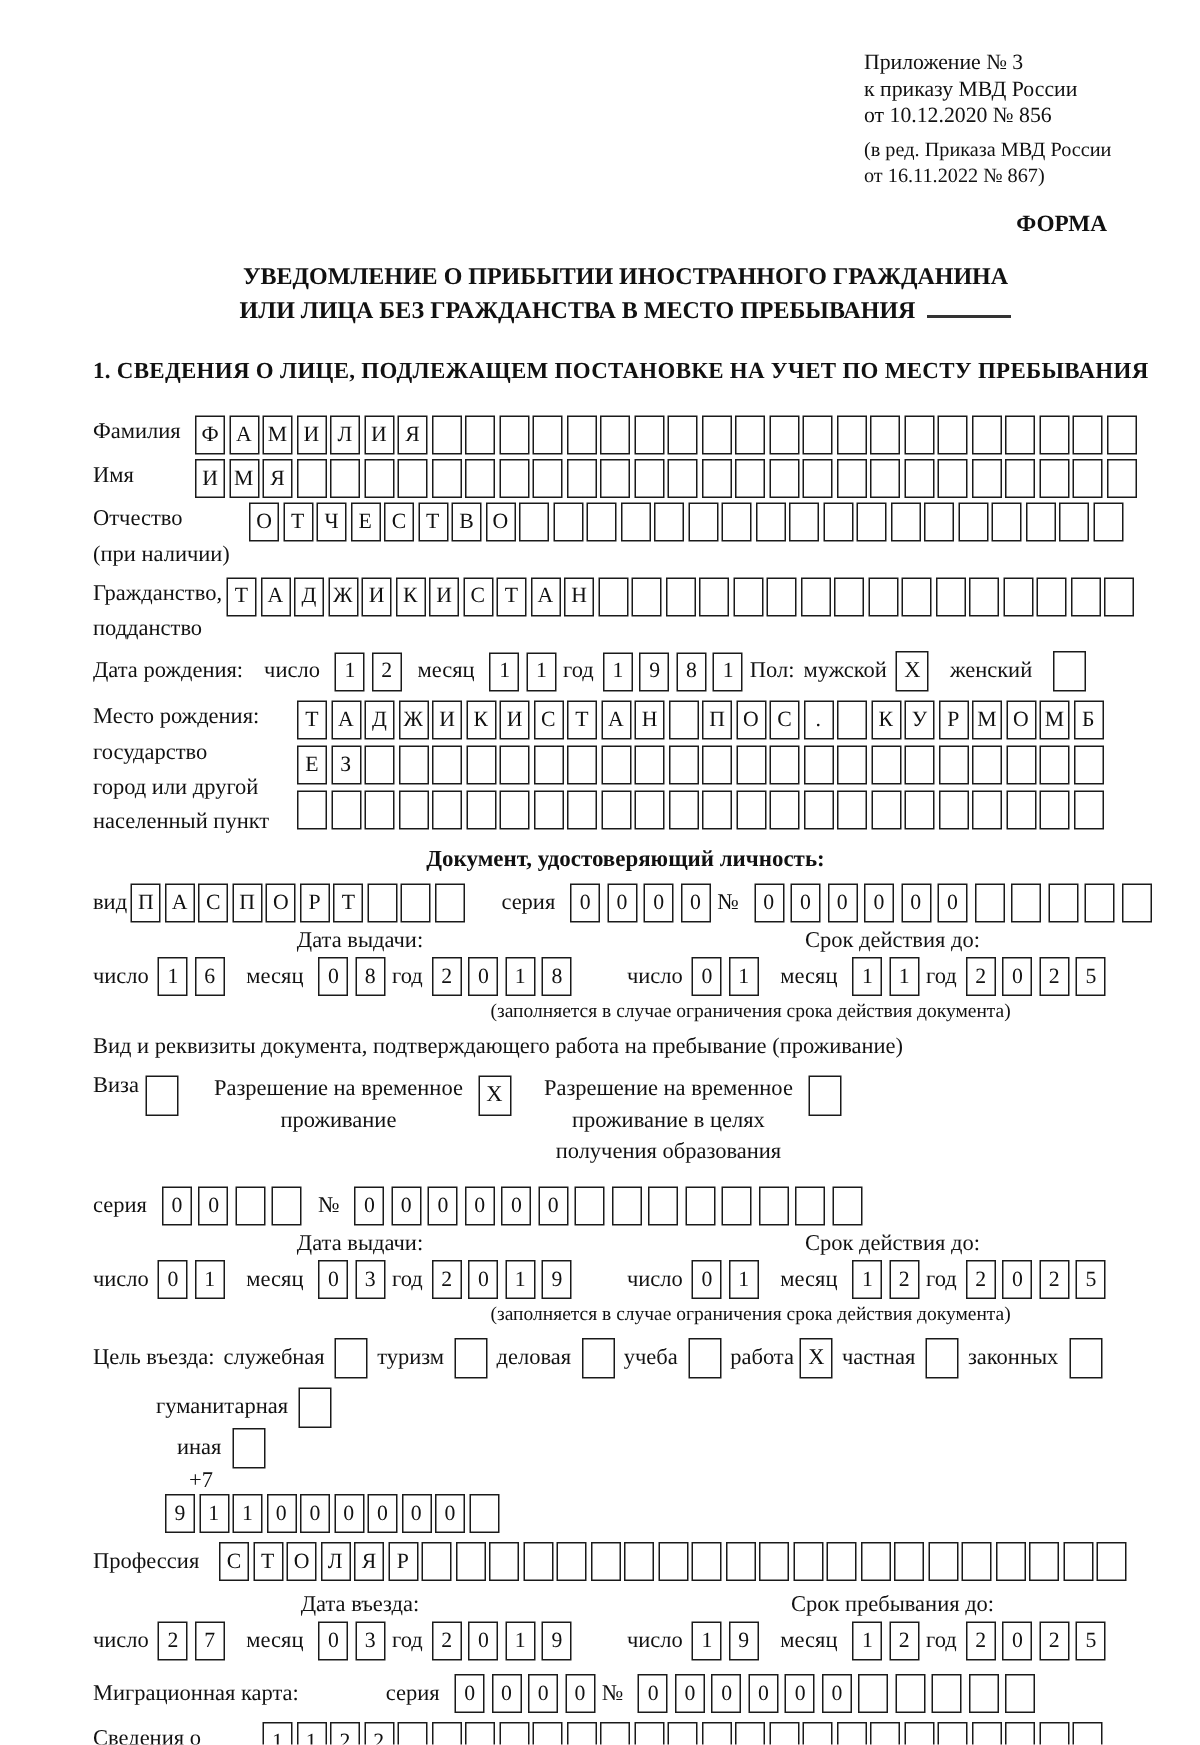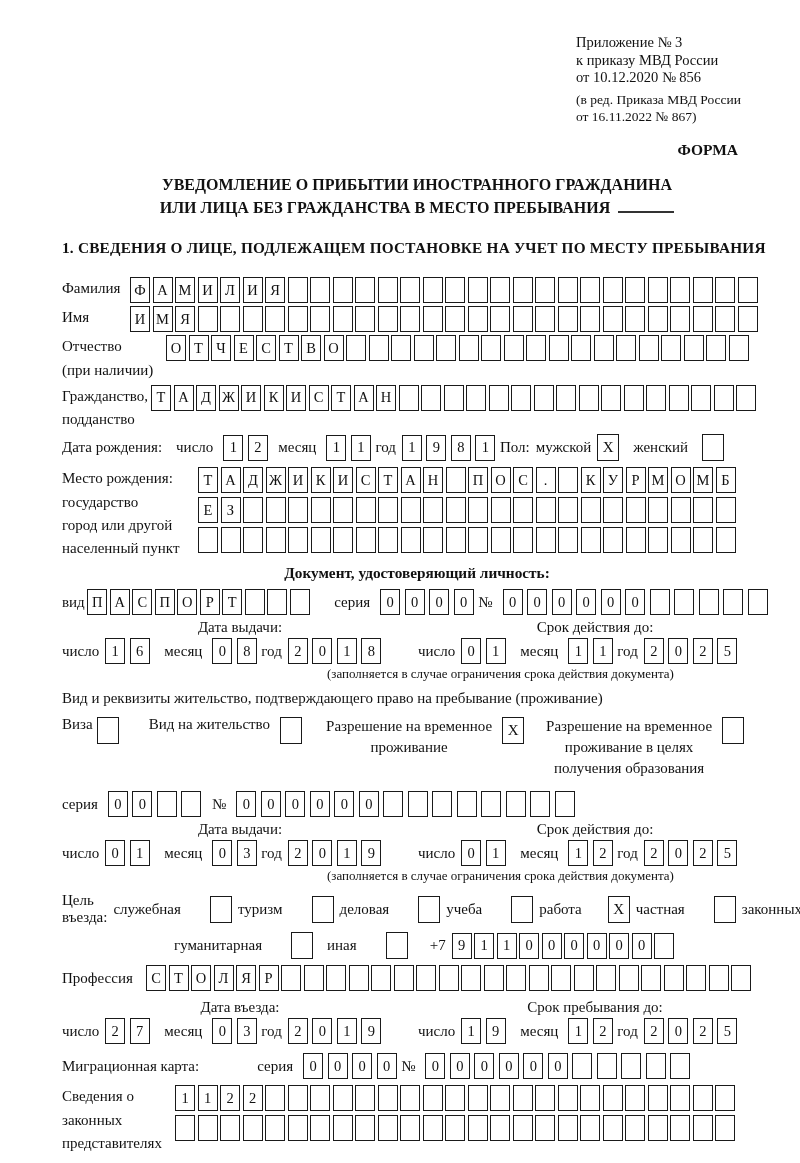--- a/index.html
+++ b/index.html
@@ -41,21 +41,21 @@
   .dline{display:flex;align-items:center;}
   .footnote{font-size:13px;margin:2px 0 8px 265px;}
 
   .intro{font-size:15px;margin-bottom:9px;}
 
   .opts{display:flex;align-items:flex-start;margin:4px 0 12px 0;}
   .opt{display:flex;align-items:flex-start;}
   .optlines{text-align:center;font-size:15px;line-height:1.4;}
   .opt .chk{margin-left:10px;margin-top:1px;}
 
-  .pair{display:flex;align-items:center;gap:22px;}
+  .pair{display:flex;align-items:center;}
   .pair .chk{margin-left:7px;}
   .mb6{margin-bottom:6px;} .mb8{margin-bottom:8px;} .mb4{margin-bottom:4px;}
   .mt2{margin-top:2px;}
 </style>
 </head>
 <body>
 
 <div class="page">
 
   <div class="top-note">
@@ -413,30 +413,26 @@
             <span class="cell">2</span>
             <span class="cell">0</span>
             <span class="cell">2</span>
             <span class="cell">5</span>
           </span>
       </div>
     </div>
   </div>
   <div class="footnote">(заполняется в случае ограничения срока действия документа)</div>
 
-  <div class="intro">Вид и реквизиты жительство, подтверждающего право на пребывание (проживание)</div>
+  <div class="intro">Вид и реквизиты документа, подтверждающего работа на пребывание (проживание)</div>
 
   <div class="opts">
     <div class="opt">
       <span class="lbl">Виза</span>
       <span class="chk" style="margin-left:4px;"></span>
-    </div>
-    <div class="opt" style="margin-left:30px;">
-      <span class="lbl">Вид на жительство</span>
-      <span class="chk"></span>
     </div>
     <div class="opt" style="margin-left:24px;">
       <div class="optlines">
         <div>Разрешение на временное</div>
         <div>проживание</div>
       </div>
       <span class="chk">X</span>
     </div>
     <div class="opt" style="margin-left:22px;">
       <div class="optlines">
@@ -548,21 +544,21 @@
     <span class="pair gap6">
       <span class="lbl">частная</span>
       <span class="chk"></span>
     </span>
     <span class="pair gap6">
       <span class="lbl">законных</span>
       <span class="chk"></span>
     </span>
   </div>
 
-  <div class="row mb6" style="align-items:center;margin-left:112px;">
+  <div class="row mb6" style="margin-left:42px;flex-direction:column;">
     <span class="pair">
       <span class="lbl">гуманитарная</span>
       <span class="chk"></span>
     </span>
     <span class="pair gap14">
       <span class="lbl">иная</span>
       <span class="chk"></span>
     </span>
     <span class="lbl gap22">+7</span>
     <span class="cells gap6">

